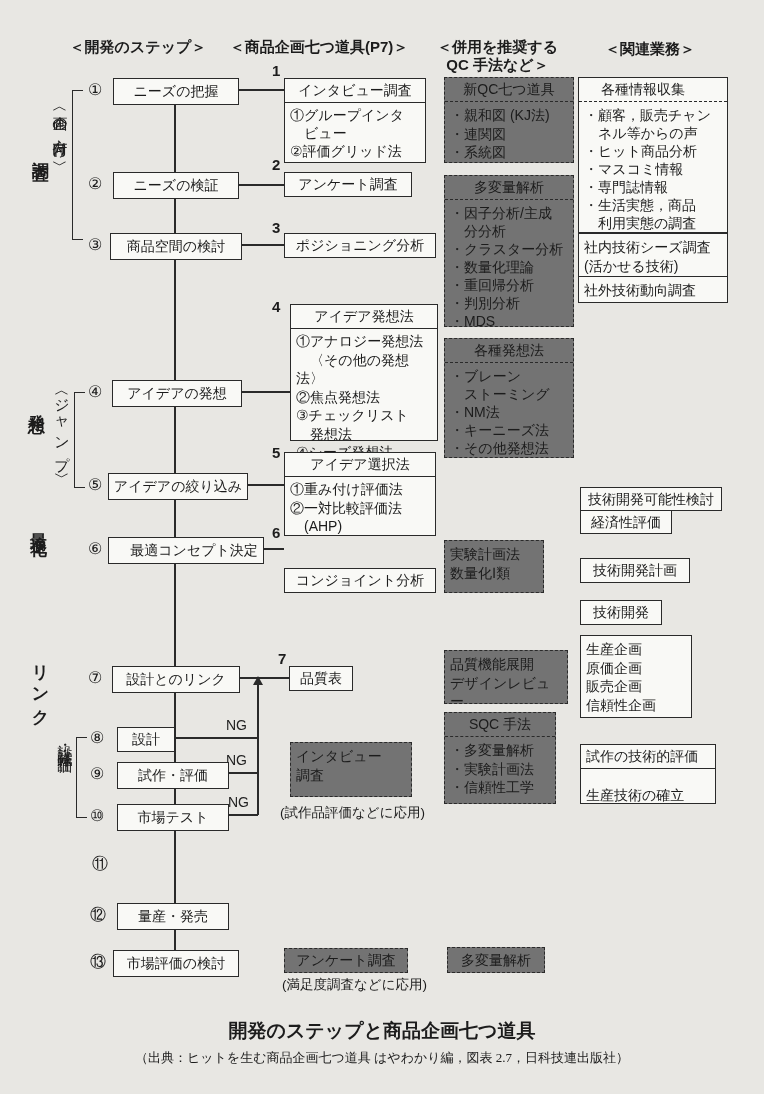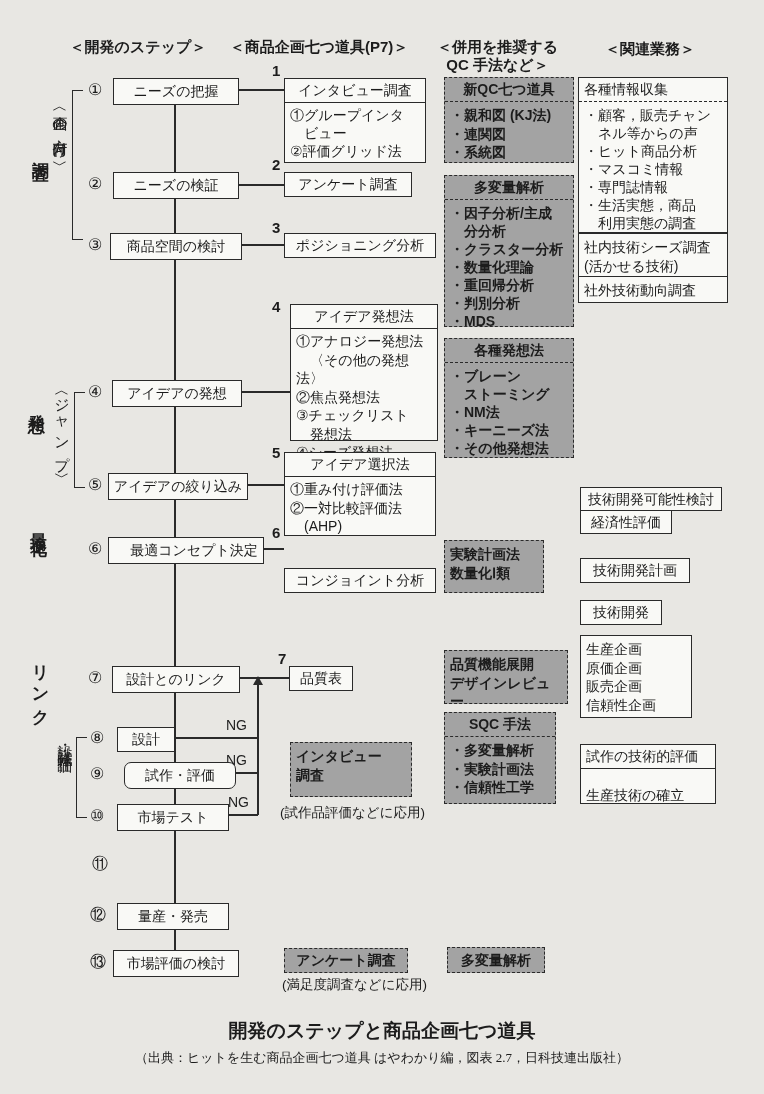--- a/index.html
+++ b/index.html
@@ -2,24 +2,24 @@
 <html><head>
 <meta charset="utf-8">
 <style>
   html,body{margin:0;padding:0;}
   body{width:764px;height:1094px;background:#e8e7e3;font-family:"Liberation Sans",sans-serif;color:#1c1c1c;}
   #stage{position:relative;width:764px;height:1094px;overflow:hidden;}
   .abs{position:absolute;}
   .hdr{font-weight:bold;font-size:15px;text-align:center;white-space:pre-line;line-height:18px;}
   .step{background:#f9f9f6;border:1.5px solid #2a2a2a;display:flex;align-items:center;justify-content:center;font-size:14px;text-align:center;white-space:pre-line;line-height:19px;z-index:3;}
   .box{background:#f9f9f6;border:1.5px solid #2a2a2a;z-index:3;box-sizing:border-box;}
-  .dbox{background:#a3a3a3;border:1.5px dashed #2a2a2a;z-index:3;box-sizing:border-box;font-weight:bold;}
+  .dbox{background:#737373;border:1.5px dashed #2a2a2a;z-index:3;box-sizing:border-box;}
   .boxhdr{text-align:center;font-size:14px;padding:3px 2px;border-bottom:1.5px dashed #2a2a2a;line-height:17px;}
   .boxhdr-solid{text-align:center;font-size:14px;padding:3px 2px;border-bottom:1.5px solid #2a2a2a;line-height:17px;}
-  .boxhdr-left{text-align:left;font-size:14px;padding:3px 5px;border-bottom:1.5px dashed #2a2a2a;line-height:17px;}
+  .boxhdr-left{text-align:left;font-size:14px;padding:3px 22px;border-bottom:1.5px dashed #2a2a2a;line-height:17px;}
   .lines{font-size:14px;white-space:pre-line;line-height:18.5px;padding:4px 5px;}
   .ctr{display:flex;align-items:center;justify-content:center;font-size:14px;text-align:center;white-space:pre-line;line-height:19px;}
   .vlabel{writing-mode:vertical-rl;text-orientation:mixed;font-size:15px;letter-spacing:2px;line-height:15px;z-index:2;}
   .vbold{writing-mode:vertical-rl;text-orientation:mixed;font-size:17px;font-weight:bold;letter-spacing:3px;line-height:17px;z-index:2;}
   .hline{background:#2a2a2a;height:2px;z-index:1;}
   .vline{background:#2a2a2a;width:2px;z-index:1;}
   .bracket{border-left:1.5px solid #2a2a2a;border-top:1.5px solid #2a2a2a;border-bottom:1.5px solid #2a2a2a;z-index:1;}
   .circ{font-size:16px;line-height:16px;z-index:2;}
   .num{font-size:15px;font-weight:bold;z-index:3;}
   .ng{font-size:14px;z-index:3;color:#222;}
@@ -83,21 +83,21 @@
   <div class="abs circ" style="left:90px;top:954px;">⑬</div>
 
   <div class="abs step" style="left:113px;top:78px;width:124px;height:25px;">ニーズの把握</div>
   <div class="abs step" style="left:113px;top:172px;width:124px;height:25px;">ニーズの検証</div>
   <div class="abs step" style="left:110px;top:233px;width:130px;height:25px;">商品空間の検討</div>
   <div class="abs step" style="left:112px;top:380px;width:128px;height:25px;">アイデアの発想</div>
   <div class="abs step" style="left:108px;top:473px;width:138px;height:25px;">アイデアの絞り込み</div>
   <div class="abs step" style="left:108px;top:537px;width:138px;height:25px;padding-left:16px;">最適コンセプト決定</div>
   <div class="abs step" style="left:112px;top:666px;width:126px;height:25px;">設計とのリンク</div>
   <div class="abs step" style="left:117px;top:727px;width:56px;height:23px;">設計</div>
-  <div class="abs step" style="left:124px;top:762px;width:110px;height:25px;border-radius:7px;">試作・評価</div>
+  <div class="abs step" style="left:117px;top:762px;width:110px;height:25px;">試作・評価</div>
   <div class="abs step" style="left:117px;top:804px;width:110px;height:25px;">市場テスト</div>
   <div class="abs step" style="left:117px;top:903px;width:110px;height:25px;">量産・発売</div>
   <div class="abs step" style="left:113px;top:950px;width:124px;height:25px;">市場評価の検討</div>
 
   <div class="abs num" style="left:272px;top:62px;">1</div>
   <div class="abs num" style="left:272px;top:156px;">2</div>
   <div class="abs num" style="left:272px;top:219px;">3</div>
   <div class="abs num" style="left:272px;top:298px;">4</div>
   <div class="abs num" style="left:272px;top:444px;">5</div>
   <div class="abs num" style="left:272px;top:524px;">6</div>

